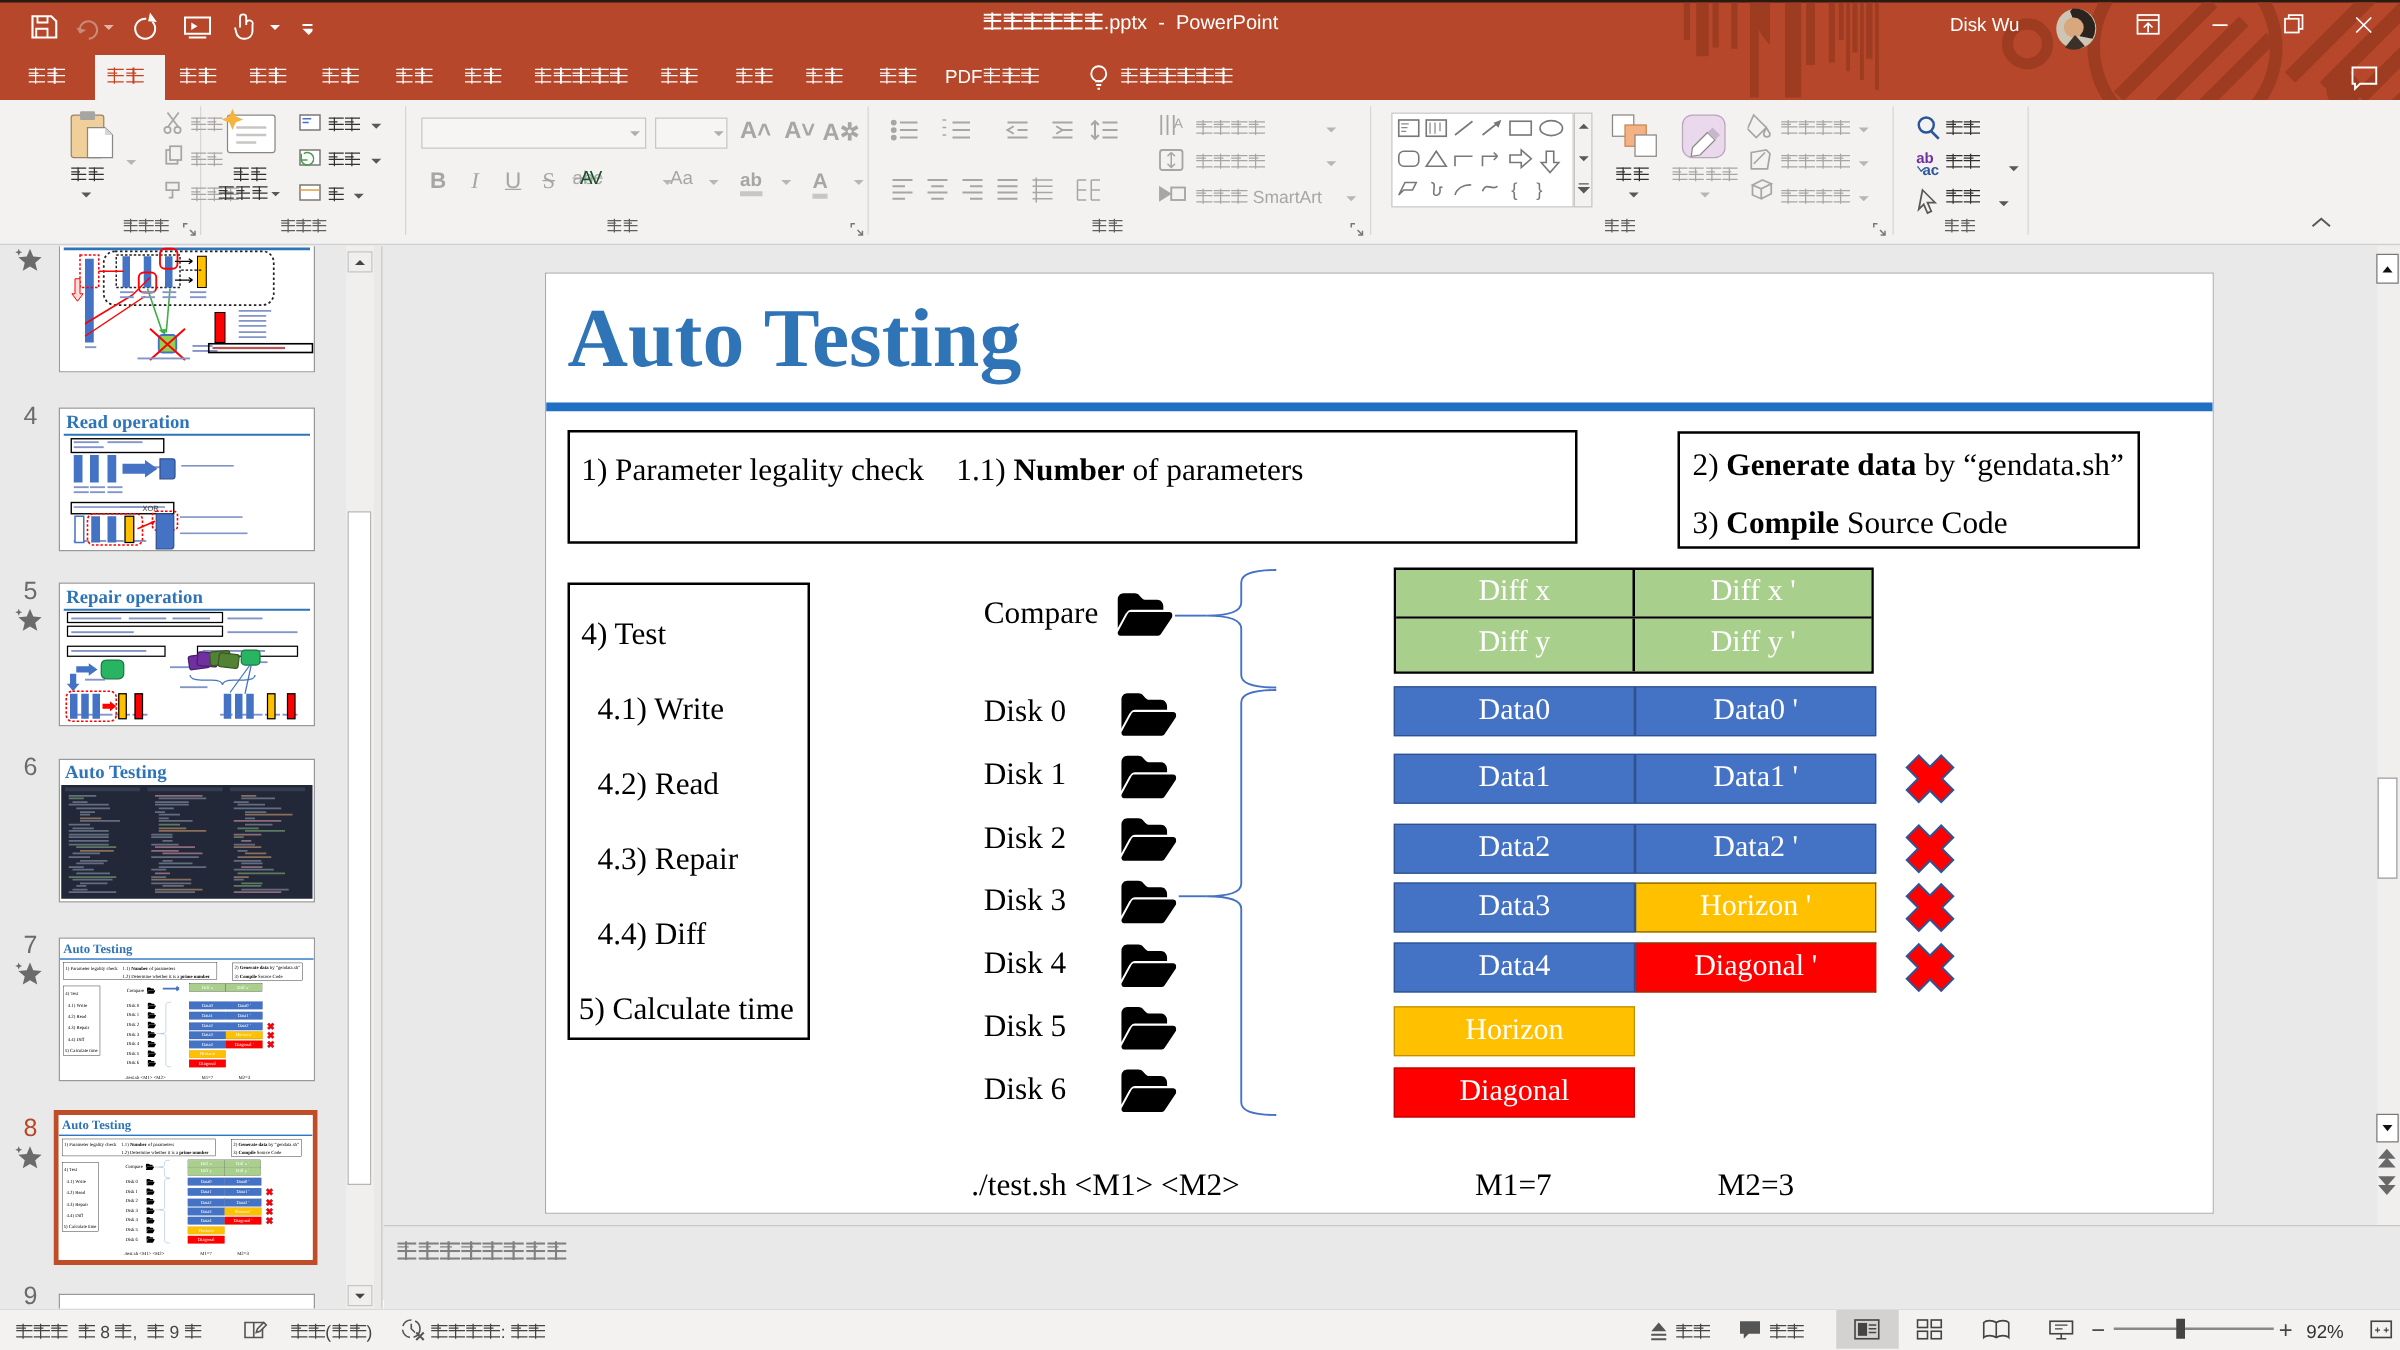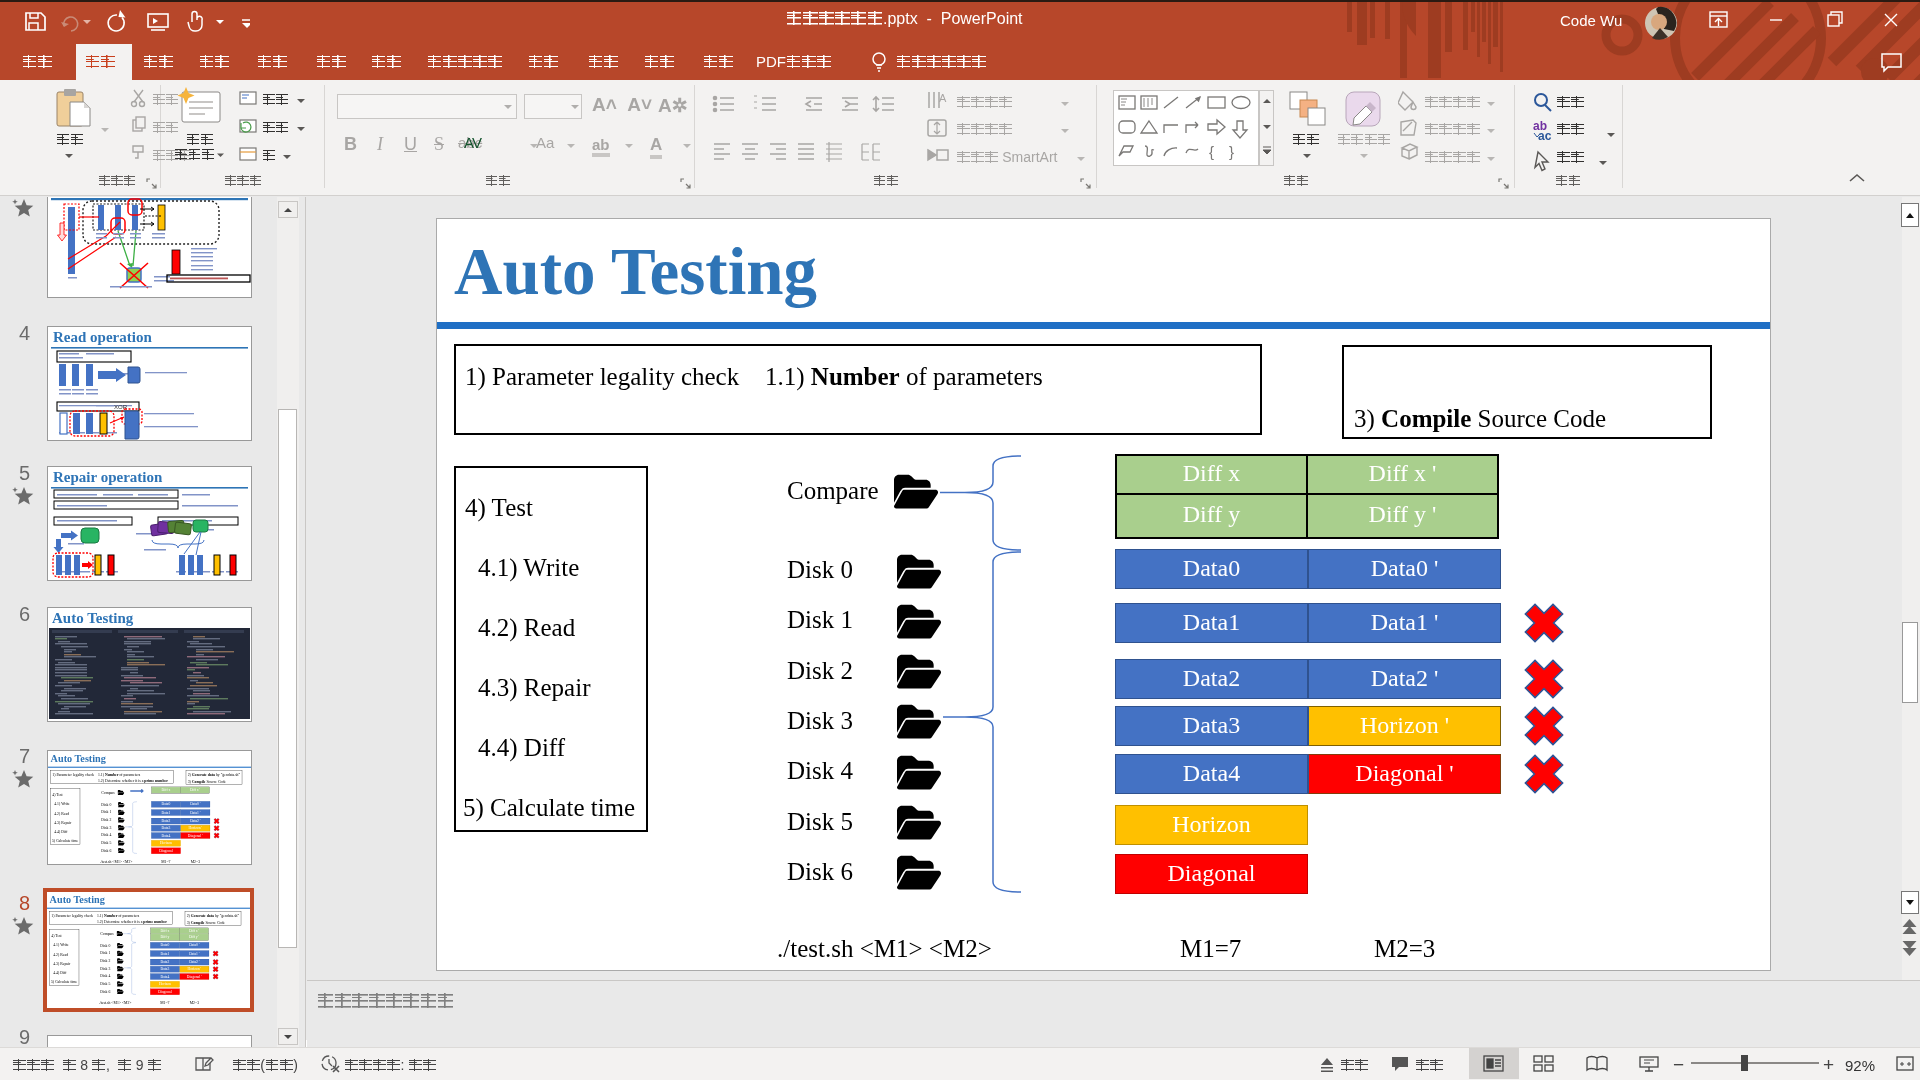--- a/index.html
+++ b/index.html
@@ -66,21 +66,21 @@
  <path d="M172,14 v-8 a2.5,2.5 0 0 1 5,0 v6 m0,-2 a2.5,2.5 0 0 1 5,2 v5 a6,6 0 0 1 -6,6 h-1 a6,6 0 0 1 -6,-5 l-1,-4" stroke-width="1.5"></path>
 </g>
 <path d="M63,12 l4,4 4,-4 z" fill="#e4b4a5"></path>
 <path d="M196,12 l4,4 4,-4 z" fill="#fff"></path>
 <g stroke="#fff" stroke-width="1.5">
         <line x1="222" y1="12" x2="232" y2="12"></line>
       </g>
 <path d="M222,15 l5,5 5,-5 z" fill="#fff"></path>
 </svg>
 <div class="ab" style="left:786px;top:10px;font-size:16px;color:#fff;white-space:nowrap"><i class="c"></i><i class="c"></i><i class="c"></i><i class="c"></i><i class="c"></i><i class="c"></i>.pptx&nbsp; -&nbsp; PowerPoint</div>
-<div class="ab" style="left:1560px;top:12px;width:80px;font-size:15px;color:#fff">Code Wu</div>
+<div class="ab" style="left:1560px;top:12px;width:80px;font-size:15px;color:#fff">Disk Wu</div>
 <svg class="ab" style="left:1644px;top:6px" width="34" height="34" viewBox="0 0 34 34">
 <circle cx="17" cy="17" r="16" fill="#cfc5b4"></circle>
 <path d="M14,1 a16,16 0 0 1 16,24 l-10,-2 -8,-20 z" fill="#2b241e"></path>
 <circle cx="15" cy="16" r="8" fill="#d8a77e"></circle>
 <path d="M8,32 a16,16 0 0 0 16,-1 l-8,-9 z" fill="#3c3128"></path>
 </svg>
 <svg class="ab" style="left:1700px;top:6px" width="220" height="30" viewBox="0 0 220 30">
 <g fill="none" stroke="#fff" stroke-width="1.4">
  <rect x="10" y="6" width="17" height="15"></rect>
         <line x1="10" y1="10" x2="27" y2="10"></line>
@@ -872,20 +872,21 @@
     </svg>
 <div class="ab" style="left:436px;top:218px;width:1335px;height:753px;border:1px solid #aaa;background:#fff"></div>
 <div class="ab" style="left:437px;top:219px">
       <div class="ab serif" style="left:0px;top:0px;width:1333px;height:751px;background:#fff;color:#000">
         <div class="ab" style="left:17px;top:14px;font-size:67px;font-weight:bold;color:#2e74b6">Auto Testing</div>
         <div class="ab" style="left:0px;top:103px;width:1333px;height:7px;background:#1f6fc5"></div>
         <div class="ab" style="left:17px;top:125px;width:808px;height:91px;border:2px solid #000"></div>
         <div class="ab" style="left:28px;top:144px;font-size:25px">1) Parameter legality check</div>
         <div class="ab" style="left:328px;top:144px;font-size:25px">1.1) <b>Number</b> of parameters</div>
         <div class="ab" style="left:905px;top:126px;width:370px;height:94px;border:2px solid #000"></div>
+        <div class="ab" style="left:917px;top:140px;font-size:25px">2) <b>Generate data</b> by “gendata.sh”</div>
         <div class="ab" style="left:917px;top:186px;font-size:25px">3) <b>Compile</b> Source Code</div>
         <div class="ab" style="left:17px;top:247px;width:194px;height:366px;border:2px solid #000"></div>
         <div class="ab" style="left:28px;top:275px;font-size:25px;white-space:nowrap">4) Test</div>
         <div class="ab" style="left:41px;top:335px;font-size:25px;white-space:nowrap">4.1) Write</div>
         <div class="ab" style="left:41px;top:395px;font-size:25px;white-space:nowrap">4.2) Read</div>
         <div class="ab" style="left:41px;top:455px;font-size:25px;white-space:nowrap">4.3) Repair</div>
         <div class="ab" style="left:41px;top:515px;font-size:25px;white-space:nowrap">4.4) Diff</div>
         <div class="ab" style="left:26px;top:575px;font-size:25px;white-space:nowrap">5) Calculate time</div>
         <div class="ab" style="left:350px;top:258px;font-size:25px">Compare</div>
         <svg class="ab" style="left:457px;top:253px" width="44" height="42" viewBox="0 0 576 512" preserveAspectRatio="none">

